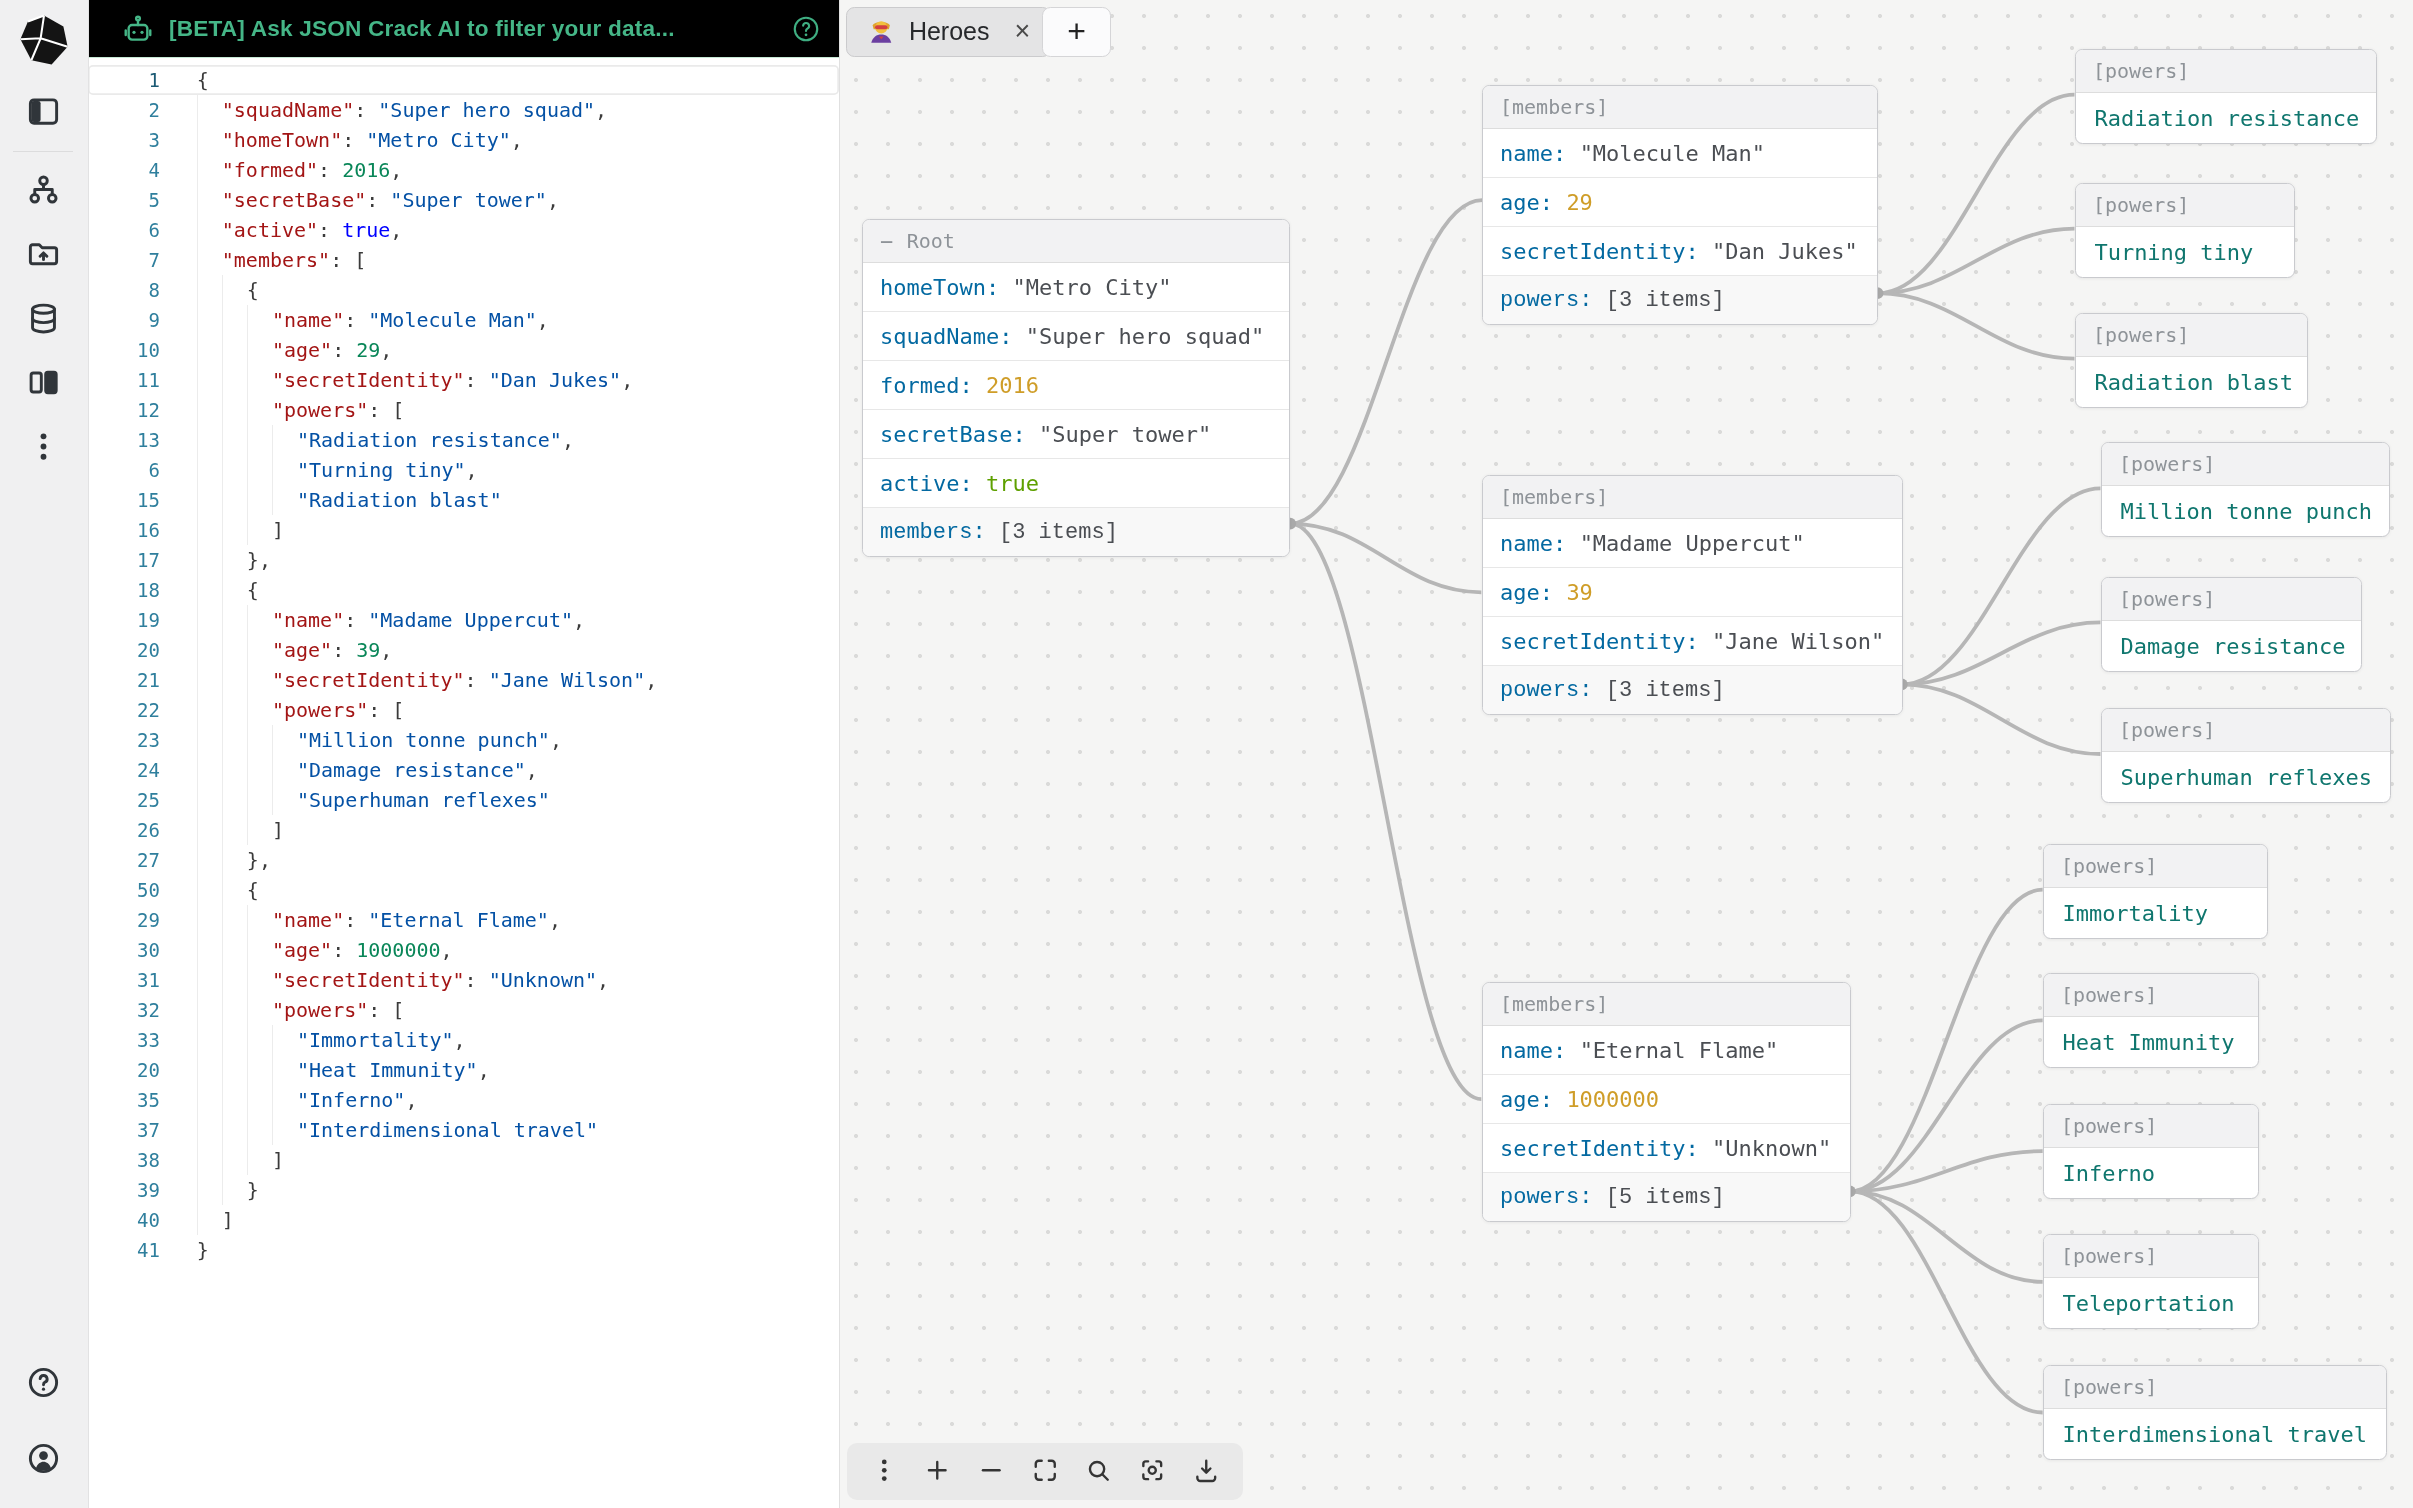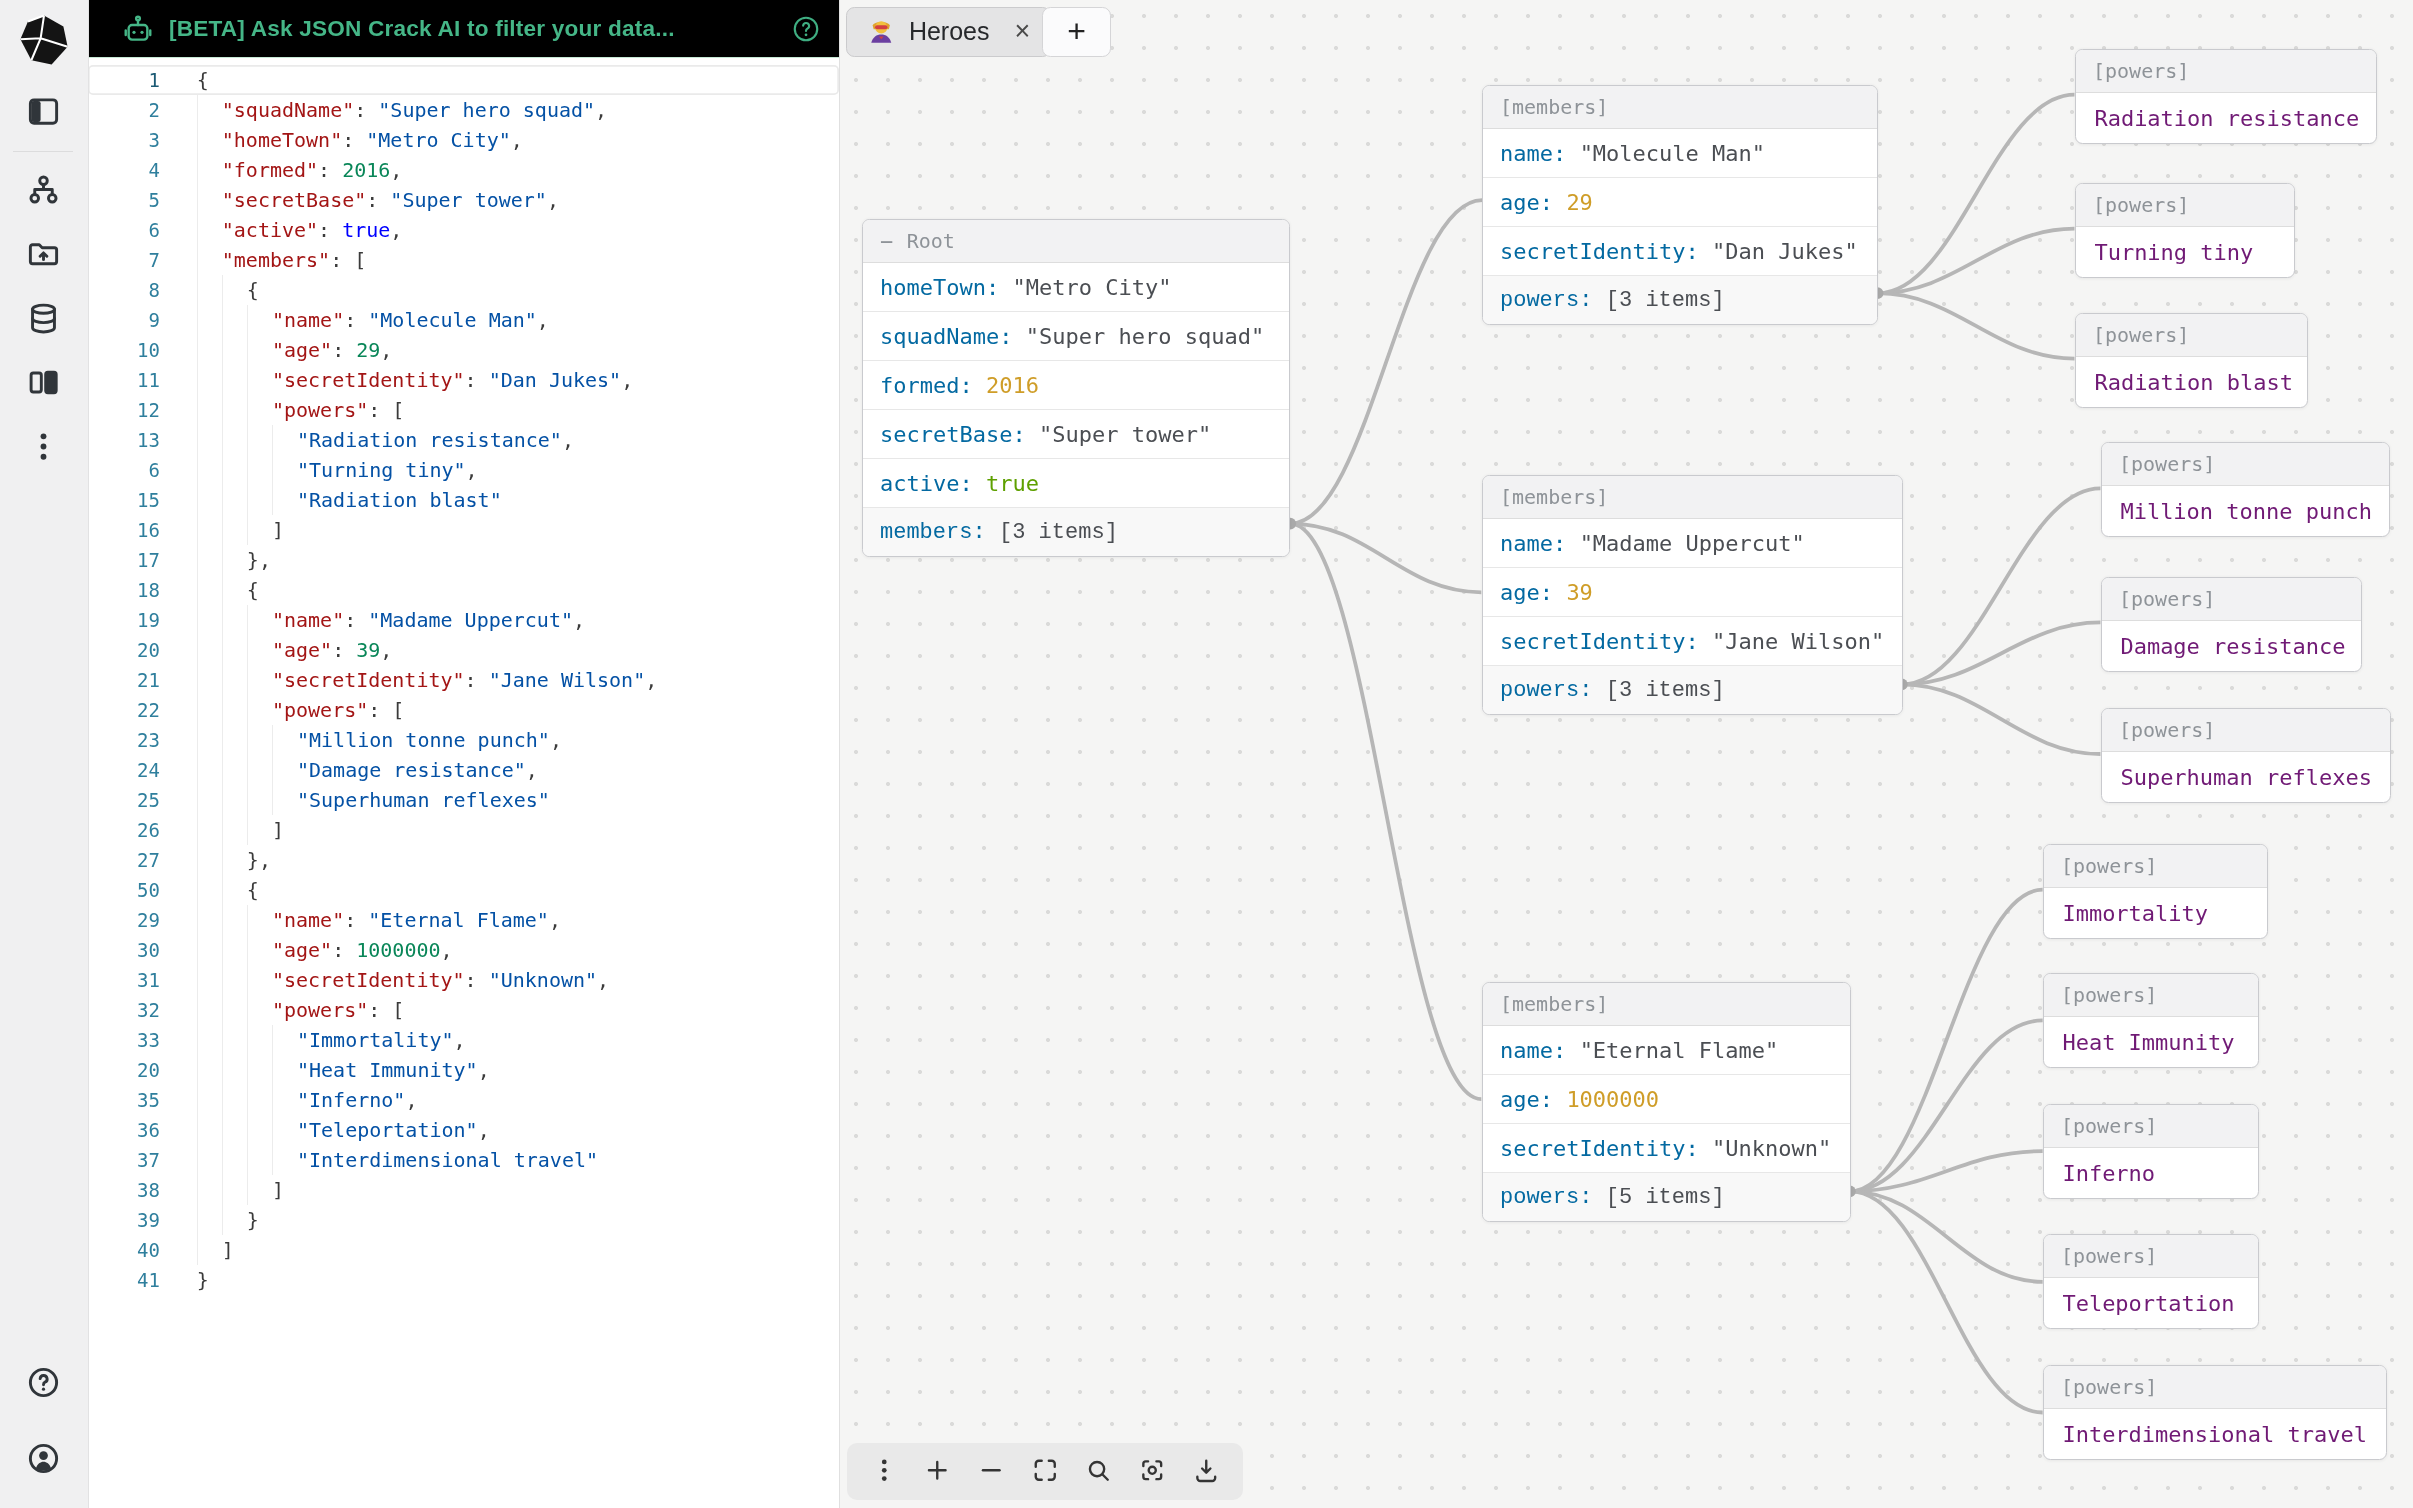--- a/index.html
+++ b/index.html
@@ -60,21 +60,21 @@
   .gmin{color:#8e9398;font-size:22px;cursor:pointer;}
   .grow{height:48px;display:flex;align-items:center;padding:0 17px;font-size:22px;
         border-bottom:0.8px solid #e7e7e7;background:#fff;}
   .grow:last-child{border-bottom:none;}
   .grow.alt{background:#f8f8f8;font-family:Liberation Mono, monospace;}
   .gkey{color:#0369a1;}
   .gval{margin-left:13.4px;}
   .gval.str,.gval.arr{color:#4b4e53;}
   .gval.num{color:#cf9d28;}
   .gval.bool{color:#5ea000;}
-  .gleaf{height:50px;display:flex;align-items:center;padding:0 18.4px;font-size:22px;color:#701a75;
+  .gleaf{height:50px;display:flex;align-items:center;padding:0 18.4px;font-size:22px;color:#0f766e;
          white-space:nowrap;}
 
   
   .tab{position:absolute;left:846px;top:6.7px;height:50px;display:flex;align-items:center;gap:13.4px;
        padding:0 20px;background:#e4e4e5;border:0.8px solid #cbcbcd;border-radius:8.4px;
        box-sizing:border-box;font-size:25px;color:#26282b;z-index:25;cursor:pointer;}
   .tab-close{color:#4a4a4a;font-size:27px;margin-left:11.7px;line-height:1;cursor:pointer;}
   .add-tab{position:absolute;left:1042px;top:6.7px;width:69px;height:50px;background:#fbfbfc;
            border:0.8px solid #d5d5d7;border-radius:8.4px;box-sizing:border-box;display:flex;
            align-items:center;justify-content:center;font-size:32px;color:#222;z-index:25;cursor:pointer;}
@@ -404,21 +404,20 @@
         <div class="line"><span class="ln">26</span><span class="code"><span class="ind"></span><span class="ind"></span><span class="ind"></span><span class="tk-p">]</span></span></div>
         <div class="line"><span class="ln">27</span><span class="code"><span class="ind"></span><span class="ind"></span><span class="tk-p">},</span></span></div>
         <div class="line"><span class="ln">50</span><span class="code"><span class="ind"></span><span class="ind"></span><span class="tk-p">{</span></span></div>
         <div class="line"><span class="ln">29</span><span class="code"><span class="ind"></span><span class="ind"></span><span class="ind"></span><span class="tk-k">"name"</span><span class="tk-p">: </span><span class="tk-s">"Eternal Flame"</span><span class="tk-p">,</span></span></div>
         <div class="line"><span class="ln">30</span><span class="code"><span class="ind"></span><span class="ind"></span><span class="ind"></span><span class="tk-k">"age"</span><span class="tk-p">: </span><span class="tk-n">1000000</span><span class="tk-p">,</span></span></div>
         <div class="line"><span class="ln">31</span><span class="code"><span class="ind"></span><span class="ind"></span><span class="ind"></span><span class="tk-k">"secretIdentity"</span><span class="tk-p">: </span><span class="tk-s">"Unknown"</span><span class="tk-p">,</span></span></div>
         <div class="line"><span class="ln">32</span><span class="code"><span class="ind"></span><span class="ind"></span><span class="ind"></span><span class="tk-k">"powers"</span><span class="tk-p">: [</span></span></div>
         <div class="line"><span class="ln">33</span><span class="code"><span class="ind"></span><span class="ind"></span><span class="ind"></span><span class="ind"></span><span class="tk-s">"Immortality"</span><span class="tk-p">,</span></span></div>
         <div class="line"><span class="ln">20</span><span class="code"><span class="ind"></span><span class="ind"></span><span class="ind"></span><span class="ind"></span><span class="tk-s">"Heat Immunity"</span><span class="tk-p">,</span></span></div>
         <div class="line"><span class="ln">35</span><span class="code"><span class="ind"></span><span class="ind"></span><span class="ind"></span><span class="ind"></span><span class="tk-s">"Inferno"</span><span class="tk-p">,</span></span></div>
-        <div class="line"><span class="ln">36</span><span class="code"><span class="ind"></span><span class="ind"></span><span class="ind"></span><span class="ind"></span><span class="tk-s">"Teleportation"</span><span class="tk-p">,</span></span></div>
         <div class="line"><span class="ln">37</span><span class="code"><span class="ind"></span><span class="ind"></span><span class="ind"></span><span class="ind"></span><span class="tk-s">"Interdimensional travel"</span></span></div>
         <div class="line"><span class="ln">38</span><span class="code"><span class="ind"></span><span class="ind"></span><span class="ind"></span><span class="tk-p">]</span></span></div>
         <div class="line"><span class="ln">39</span><span class="code"><span class="ind"></span><span class="ind"></span><span class="tk-p">}</span></span></div>
         <div class="line"><span class="ln">40</span><span class="code"><span class="ind"></span><span class="tk-p">]</span></span></div>
         <div class="line"><span class="ln">41</span><span class="code"><span class="tk-p">}</span></span></div>
       </div>
   </div>
 
   <div class="toolbar" id="toolbar">
       <button class="tool-btn">

